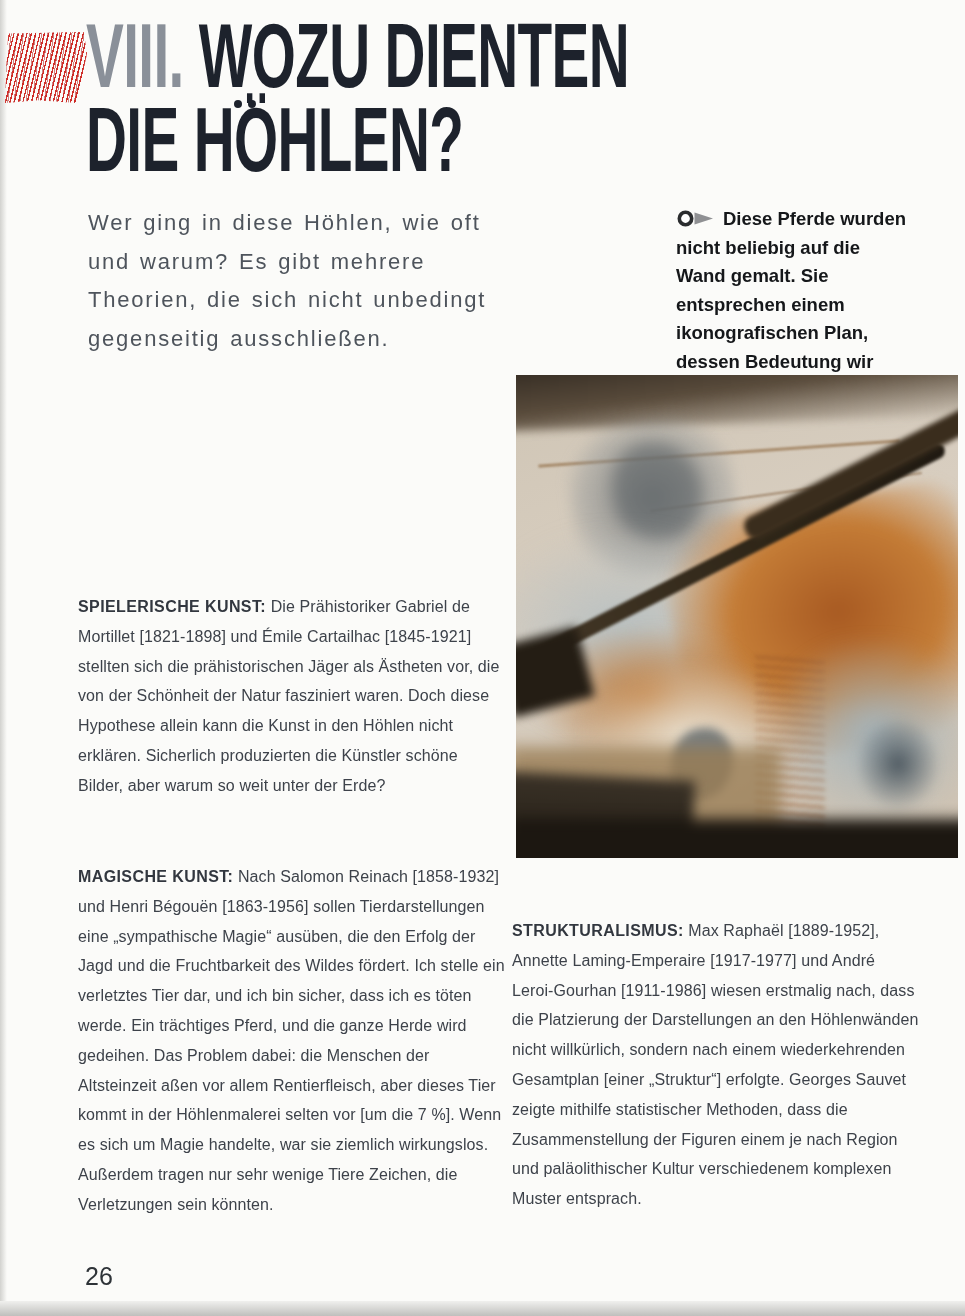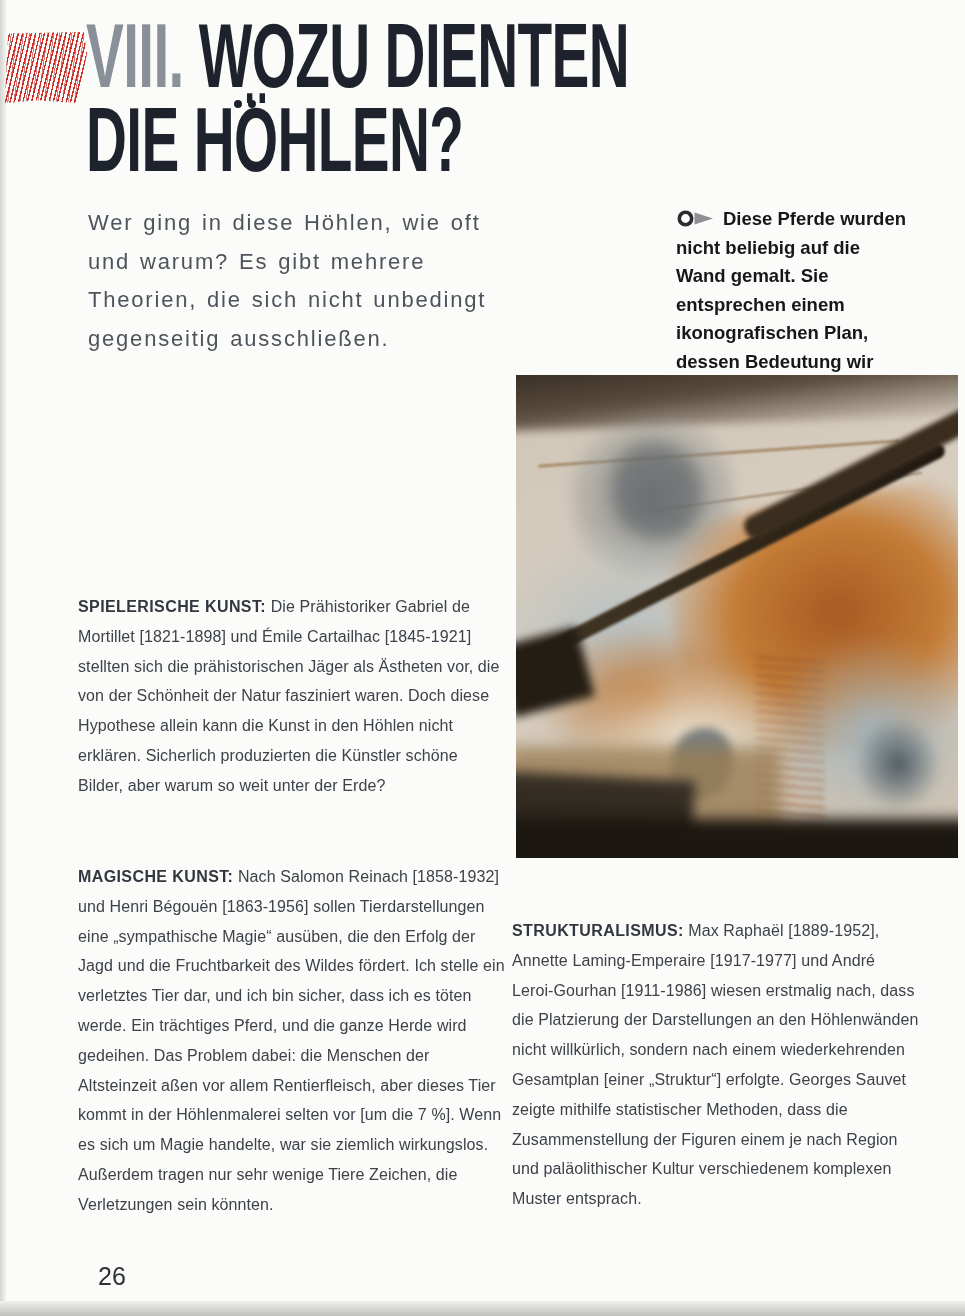--- a/index.html
+++ b/index.html
@@ -106,21 +106,21 @@
   .section{
     position:absolute;margin:0;
     font-size:16px;line-height:29.8px;color:#3d424a;letter-spacing:0.1px;
   }
   .sec-head{font-weight:700;color:#32373f;letter-spacing:0.4px;}
   .sec-spielerische{left:78px;top:592px;width:428px;}
   .sec-magische{left:78px;top:838px;width:432px;margin-top:24px;}
   .sec-strukturalismus{left:488px;top:916px;width:408px;margin-left:24px;}
 
   
-  .page-number{position:absolute;left:85px;top:1262px;font-size:25px;color:#2e3338;margin-left:13px;}
+  .page-number{position:absolute;left:85px;top:1262px;font-size:25px;color:#2e3338;}
 
   
   .bottom-edge{position:absolute;left:0;bottom:0;width:100%;height:15px;
     background:linear-gradient(#f0f0ee,#bfbfbc);}
 </style>
 </head>
 <body>
 
 <div class="page">
 

